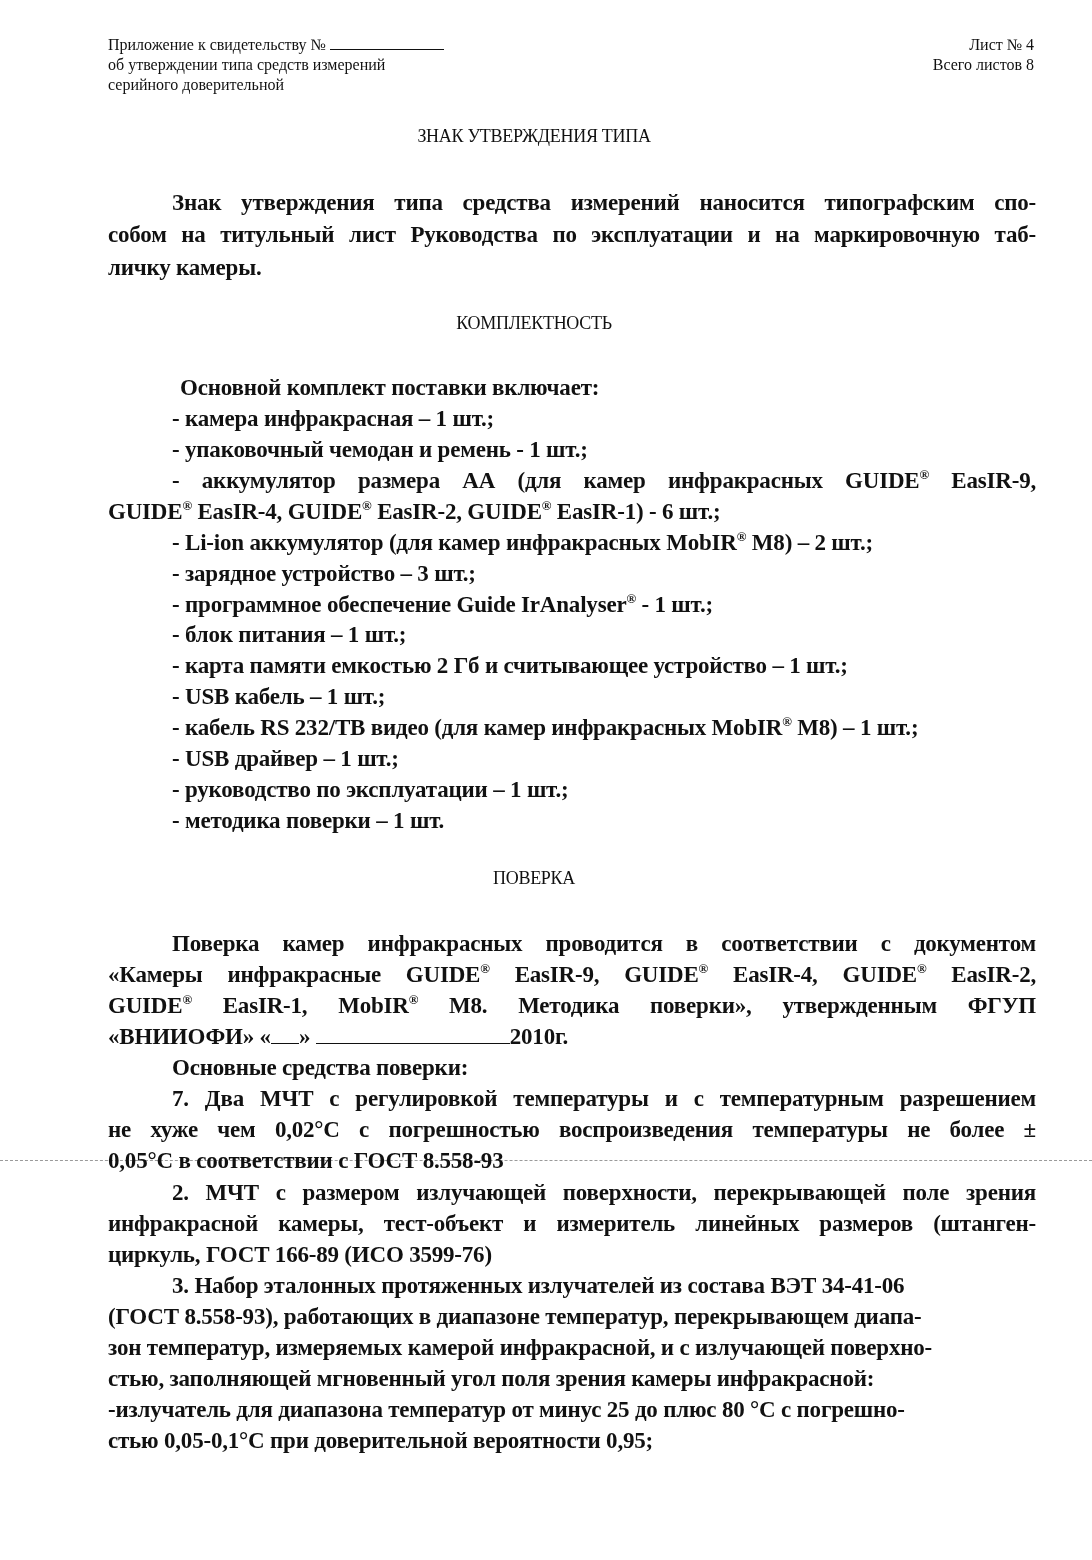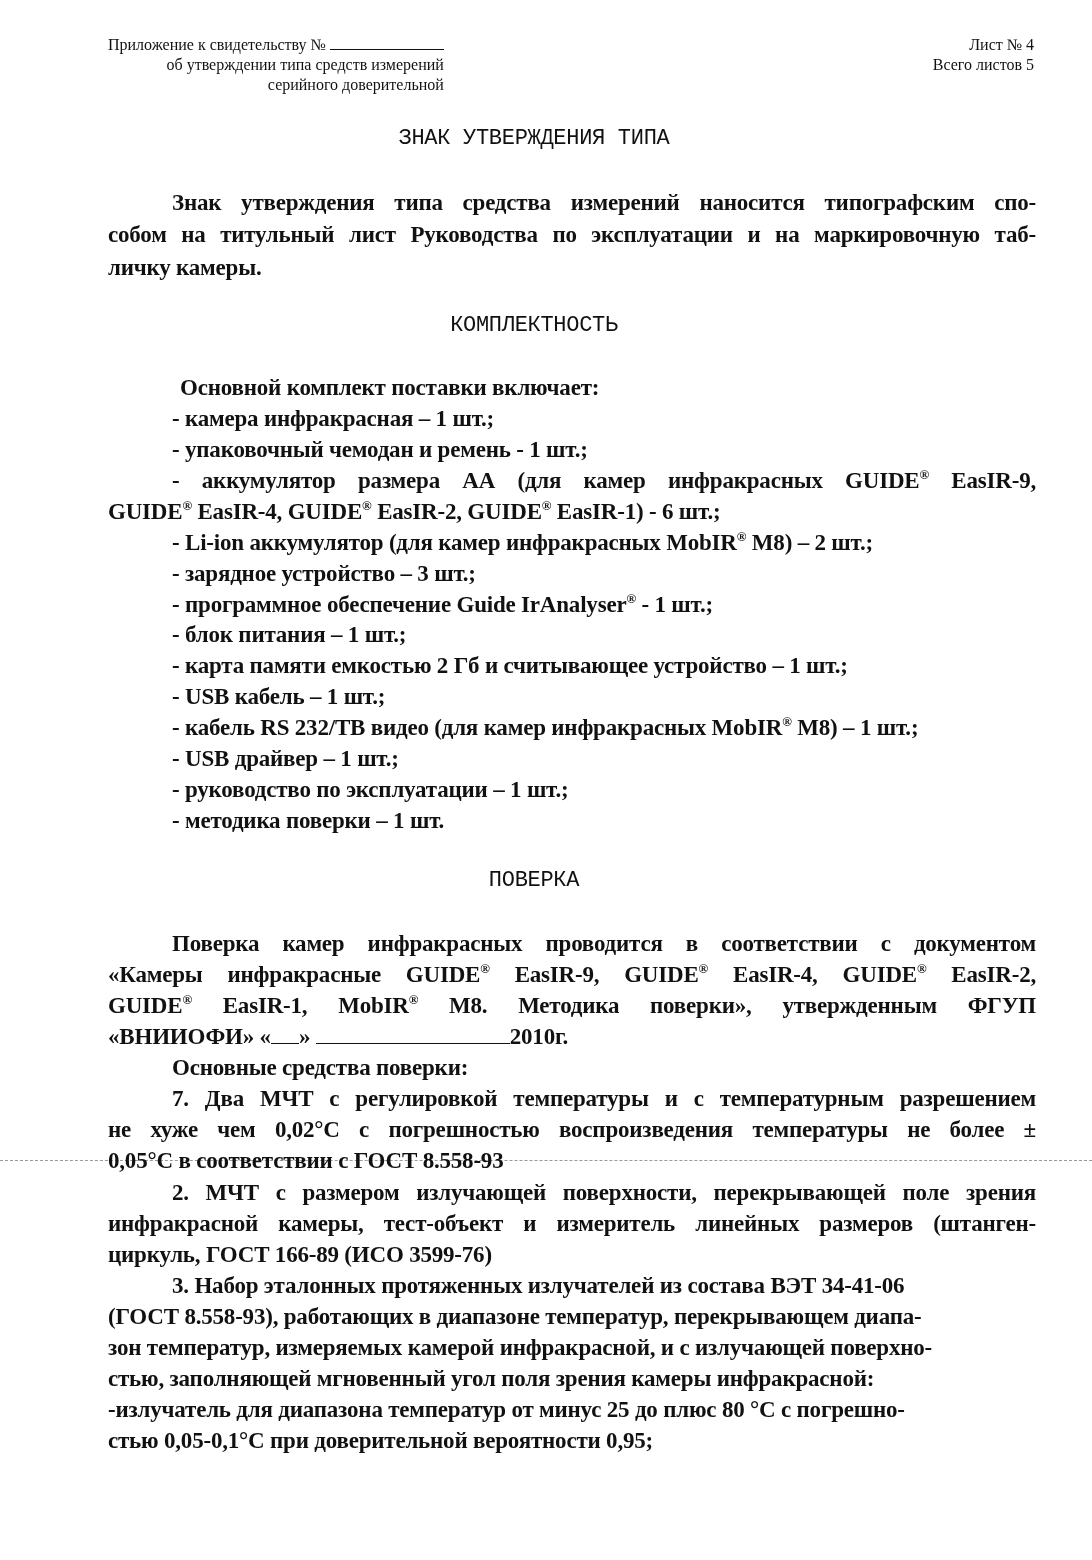--- a/index.html
+++ b/index.html
@@ -1,40 +1,40 @@
 <!DOCTYPE html>
 <html><head>
 <meta charset="utf-8">
 <style>
   html, body { margin: 0; padding: 0; background: #ffffff; }
   body { width: 1092px; height: 1560px; position: relative; overflow: hidden;
          font-family: "Liberation Serif", "DejaVu Serif", serif; color: #111; }
-  .hdr { position: absolute; font-size: 16px; line-height: 20px; text-align: right; }
+  .hdr { position: absolute; font-size: 16px; line-height: 20px; }
   .hdr-left { left: 108px; top: 35px; }
   .hdr-right { right: 58px; top: 35px; text-align: right; }
   .blank { display: inline-block; border-bottom: 1px solid #111; vertical-align: baseline; height: 14px; }
-  .title { position: absolute; left: 0; width: 1068px; text-align: center; font-size: 22px; letter-spacing: -0.3px; font-family: Liberation Mono, monospace; }
+  .title { position: absolute; left: 0; width: 1068px; text-align: center; font-size: 18px; letter-spacing: -0.3px; }
   .line { position: absolute; font-size: 23px; white-space: nowrap; left: 108px; width: 928px; letter-spacing: -0.2px; font-weight: bold; }
   .just { text-align: justify; text-align-last: justify; }
   .ind { left: 172px; width: 864px; }
   .ind2 { left: 180px; }
   sup { font-size: 13px; vertical-align: 9px; line-height: 0; }
   .dash-line { position: absolute; left: 0; top: 1160px; width: 1092px; height: 0; border-top: 1px dashed #9a9a9a; }
 </style>
 </head>
 <body>
 
 <div class="hdr hdr-left">
   <div><span>Приложение к свидетельству №</span> <span class="blank" style="width:114px"></span></div>
   <div>об утверждении типа средств измерений</div>
   <div>серийного доверительной</div>
 </div>
 <div class="hdr hdr-right">
   <div>Лист № 4</div>
-  <div>Всего листов 5</div>
+  <div>Всего листов 8</div>
 </div>
 
 <div class="title" style="top:126px">ЗНАК УТВЕРЖДЕНИЯ ТИПА</div>
 <div class="line ind just" style="top:190px">Знак утверждения типа средства измерений наносится типографским спо-</div>
 <div class="line just" style="top:222px">собом на титульный лист Руководства по эксплуатации и на маркировочную таб-</div>
 <div class="line" style="top:255px">личку камеры.</div>
 
 <div class="title" style="top:313px">КОМПЛЕКТНОСТЬ</div>
 <div class="line ind2" style="top:375px">Основной комплект поставки включает:</div>
 <div class="line ind" style="top:406px">- камера инфракрасная  – 1 шт.;</div>

